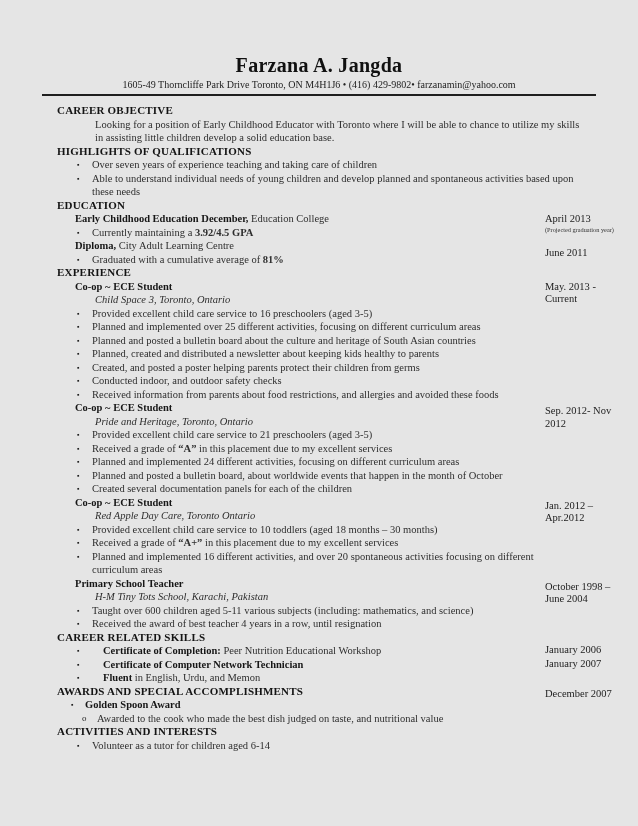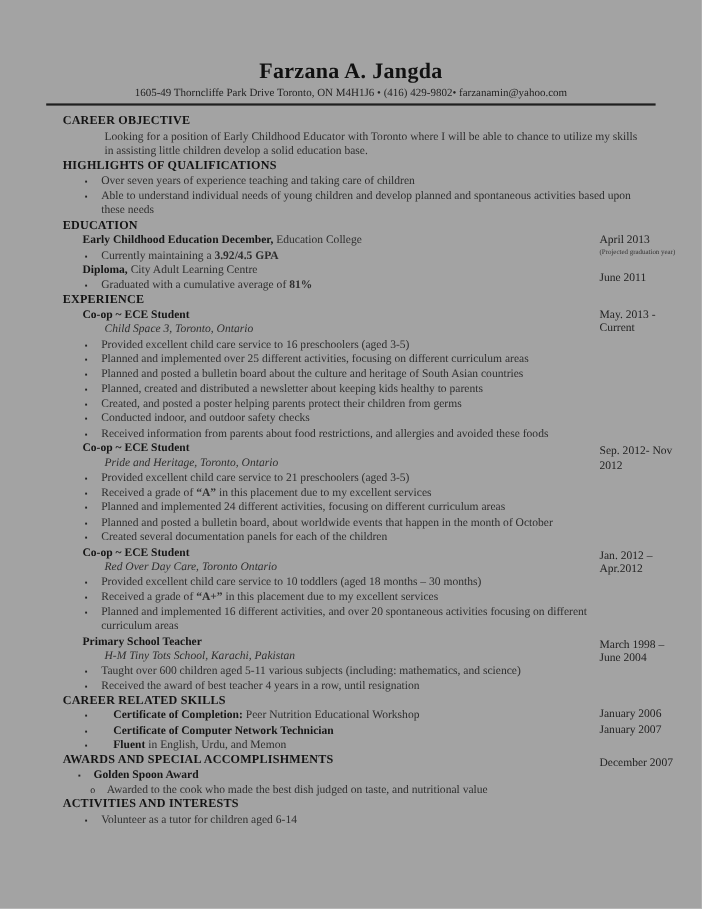--- a/index.html
+++ b/index.html
@@ -4,21 +4,21 @@
 <style>
   html,body { margin:0; padding:0; }
   body {
     width:638px; height:826px;
     background:#fbfbfb;
     font-family:"Liberation Serif", serif;
     color:#2e2e2e;
     font-size:10.5px;
     overflow:hidden;
   }
-  .page { position:relative; width:638px; height:826px; background:#a3a3a3; }
+  .page { position:relative; width:638px; height:826px; background:#e5e5e5; }
 
   
   .header { text-align:center; padding-top:53px; }
   .hname { font-size:20px; font-weight:bold; color:#111; line-height:25px; letter-spacing:0.3px; }
   .hcontact { font-size:10px; line-height:14px; color:#222; }
   .hrule { border-bottom:2px solid #1f1f1f; margin:2px 42px 0 42px; height:0; }
 
   
   .content { position:relative; margin:8px 13px 0 57px; line-height:13.5px; }
   .sec-h { font-weight:bold; font-size:11px; color:#141414; letter-spacing:0.2px; }
@@ -129,33 +129,33 @@
           <li class="b"><span>Created several documentation panels for each of the children</span></li>
         </ul>
     </div>
 
     <div class="job">
       <div class="job-t">Co-op ~ ECE Student</div>
       <span class="date" style="top:4px">
           <span style="display: block;">Jan. 2012  –</span>
           <span style="display: block;">Apr.2012</span>
         </span>
-      <div class="job-c">Red Over Day Care, Toronto Ontario</div>
+      <div class="job-c">Red Apple Day Care, Toronto Ontario</div>
       <ul>
 
       <li class="b"><span>Provided excellent child care service to 10 toddlers (aged 18 months – 30 months)</span></li>
           <li class="b"><span><span>Received a grade of </span><b>“A+”</b><span> in this placement due to my excellent services</span></span></li>
           <li class="b"><span>Planned and implemented 16 different activities, and over 20 spontaneous activities focusing on different curriculum areas</span></li>
         </ul>
     </div>
 
     <div class="job">
       <div class="job-t">Primary School Teacher</div>
       <span class="date" style="top:4px">
-          <span style="display: block;">March 1998 –</span>
+          <span style="display: block;">October 1998 –</span>
           <span style="display: block;">June 2004</span>
         </span>
       <div class="job-c">H-M Tiny Tots School, Karachi, Pakistan</div>
       <ul>
 
       <li class="b"><span>Taught over 600 children aged 5-11 various subjects (including: mathematics, and science)</span></li>
           <li class="b"><span>Received the award of best teacher 4 years in a row, until resignation</span></li>
         </ul>
     </div>
 

